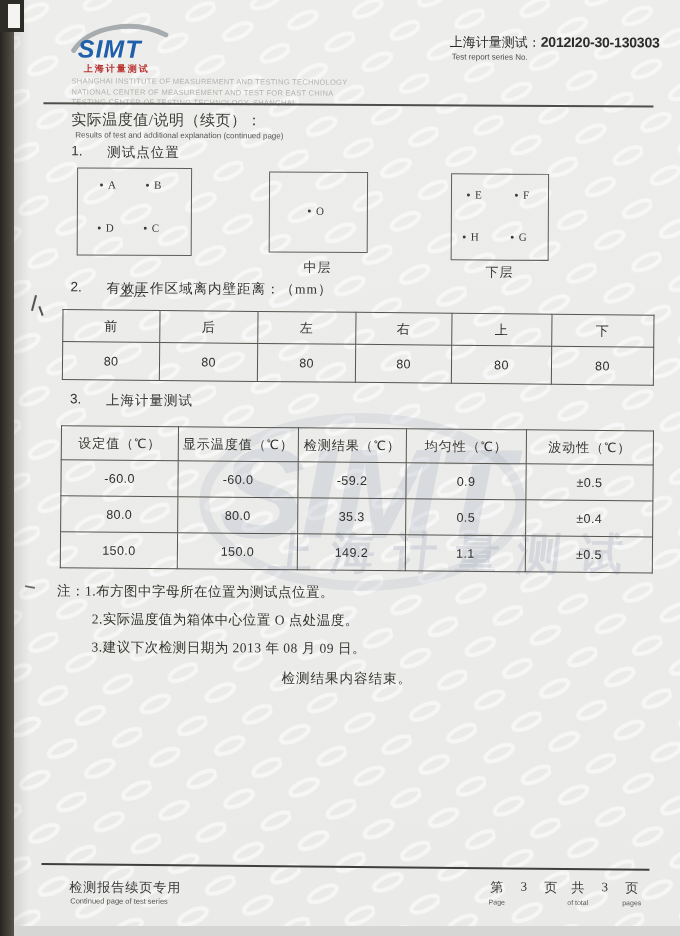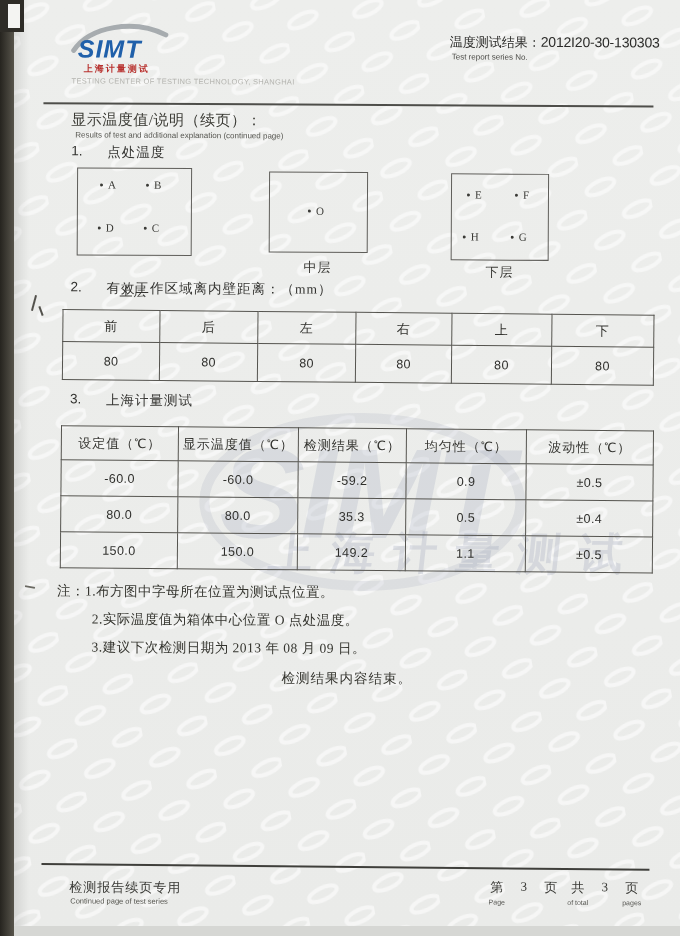--- a/index.html
+++ b/index.html
@@ -21,21 +21,21 @@
   .tiles{left:13px;top:0;width:667px;height:928px;z-index:1;}
 
   .content{left:0;top:0;width:680px;height:936px;z-index:3;transform:rotate(0.3deg);transform-origin:0 0;}
 
   
   .logo-text{left:78px;top:34px;font-size:25px;font-weight:bold;font-style:italic;letter-spacing:1px;}
   .logo-tagline{left:84px;top:62px;font-size:9px;letter-spacing:2px;font-weight:bold;}
   .org{left:72px;top:76px;font-size:7.5px;line-height:10.5px;color:#b3b3ae;letter-spacing:0.3px;}
   .report-row{left:450px;top:30px;white-space:nowrap;}
   .report-label{font-size:13px;color:#2b2b29;}
-  .report-no{font-size:14px;color:#2b2b29;letter-spacing:-0.2px;font-weight:400;}
+  .report-no{font-size:14px;color:#2b2b29;letter-spacing:-0.2px;font-weight:700;}
   .report-sub{left:452px;top:50px;font-size:8px;color:#4a4a46;}
   .hr-top{left:44px;top:102px;width:610px;border-top:2px solid #4e4e4a;}
 
   .title-zh{left:72px;top:110px;font-size:15px;color:#3b3b35;letter-spacing:0.5px;}
   .title-en{left:76px;top:130px;font-size:8px;color:#55554f;}
 
   .sec-no{font-size:13.5px;color:#333330;}
   .sec-h{font-size:13.5px;color:#333330;letter-spacing:1px;}
 
   
@@ -100,35 +100,37 @@
     <div class="abs wm-simt sans">SIMT</div>
     <div class="abs wm-tag zh">上海计量测试</div>
 
     <svg class="abs" style="left:68px;top:22px;" width="104" height="32">
       <path d="M6 28 C 22 4, 66 -4, 98 12" fill="none" stroke="#9aa0a4" stroke-width="5" stroke-linecap="round" opacity="0.85"></path>
     </svg>
     <div class="abs logo-text sans" style="color:#2060aa;">SIMT</div>
     <div class="abs logo-tagline zh" style="color:#b8312e;">上海计量测试</div>
 
     <div class="abs org sans">
+      <div>SHANGHAI INSTITUTE OF MEASUREMENT AND TESTING TECHNOLOGY</div>
+      <div>NATIONAL CENTER OF MEASUREMENT AND TEST FOR EAST CHINA</div>
       <div>TESTING CENTER OF TESTING TECHNOLOGY, SHANGHAI</div>
     </div>
 
     <div class="abs report-row">
-      <span class="report-label zh">温度测试结果：</span><span class="report-no sans">2012I20-30-130303</span>
+      <span class="report-label zh">上海计量测试：</span><span class="report-no sans">2012I20-30-130303</span>
     </div>
     <div class="abs report-sub sans">Test report series No.</div>
 
     <div class="abs hr-top"></div>
 
-    <div class="abs title-zh zh">显示温度值/说明（续页）：</div>
+    <div class="abs title-zh zh">实际温度值/说明（续页）：</div>
     <div class="abs title-en sans">Results of test and additional explanation (continued page)</div>
 
     <span class="abs sec-no sans" style="left:72px;top:143px;">1.</span>
-    <span class="abs sec-h zh" style="left:108px;top:143px;">点处温度</span>
+    <span class="abs sec-h zh" style="left:108px;top:143px;">测试点位置</span>
 
     <div class="abs layerbox" style="left:78px;top:167px;width:113px;height:86px;">
       <span class="pt" style="left:22px;top:10px;"><i class="dot"></i><span>A</span></span>
       <span class="pt" style="left:68px;top:10px;"><i class="dot"></i><span>B</span></span>
       <span class="pt" style="left:20px;top:53px;"><i class="dot"></i><span>D</span></span>
       <span class="pt" style="left:66px;top:53px;"><i class="dot"></i><span>C</span></span>
     </div>
     <span class="abs layer-label zh" style="left:121px;top:267px;margin-top:15px;">上层</span>
 
     <div class="abs layerbox" style="left:270px;top:170px;width:97px;height:79px;">

